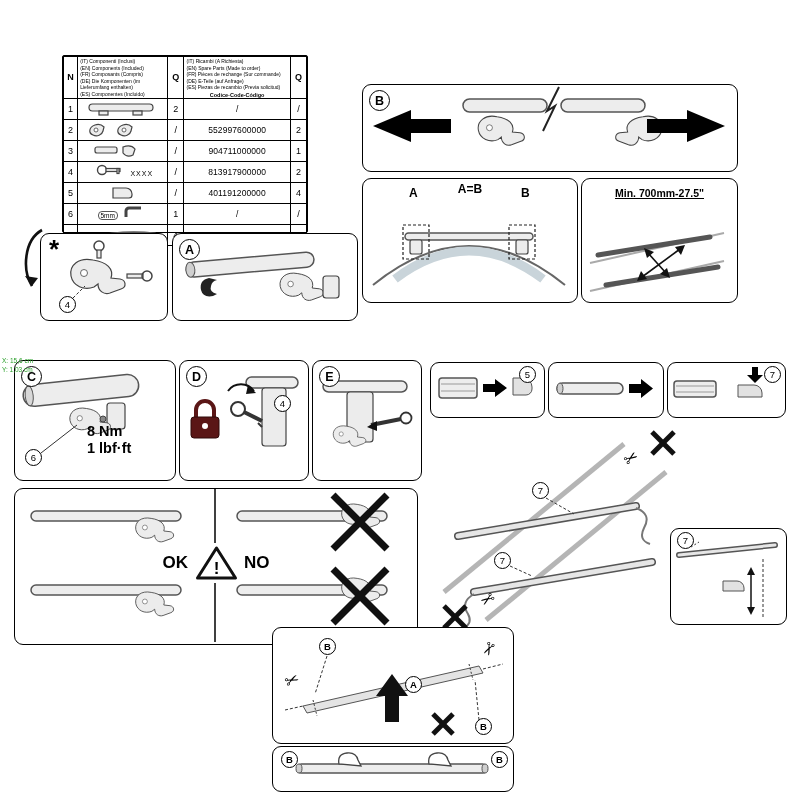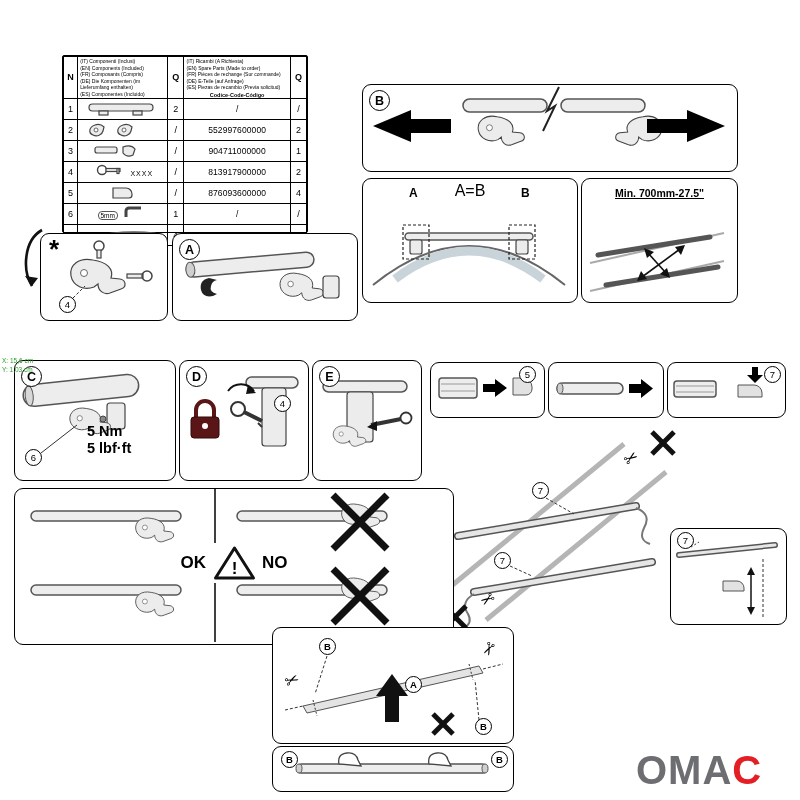--- a/index.html
+++ b/index.html
@@ -25,21 +25,21 @@
   .code-lbl{font-size:5.5px;font-weight:bold;text-align:center;margin-top:1px;}
   .ncol{font-size:9px;}
   .qval{font-size:9px;}
   .codeval{font-size:8.5px;letter-spacing:.1px;}
   .row-icon{margin:0 auto;}
   .pill{display:inline-block;border:1px solid #555;border-radius:4px;font-size:6.5px;padding:0 2px;vertical-align:middle;}
   .xxxx{font-size:7px;vertical-align:middle;letter-spacing:1px;}
   
   #min-text{position:absolute;top:8px;left:0;width:100%;text-align:center;font-weight:bold;font-size:10.5px;text-decoration:underline;}
   #torque{position:absolute;left:72px;top:62px;font-weight:bold;font-size:14.5px;line-height:1.15;}
-  #ab-eq{position:absolute;left:50%;transform:translateX(-50%);top:3px;font-weight:normal;font-size:16px;}
+  #ab-eq{position:absolute;left:50%;transform:translateX(-50%);top:3px;font-weight:bold;font-size:12px;}
   .ab-lab{position:absolute;top:7px;font-weight:bold;font-size:12px;}
   #okno-center{position:absolute;left:50%;top:54px;transform:translateX(-50%);display:flex;align-items:center;gap:7px;background:#fff;padding:2px 6px;z-index:5;}
   .okno-word{font-weight:bold;font-size:17px;}
   #star-sym{position:absolute;left:8px;top:0px;font-weight:bold;font-size:26px;z-index:4;}
   #annotation{position:absolute;left:2px;top:357px;font-size:6.5px;line-height:1.35;color:#2ca02c;z-index:6;}
   #logo{position:absolute;left:636px;top:748px;font-weight:bold;font-size:40px;letter-spacing:1px;z-index:5;}
   #logo .g{color:#6d6e71;}
   #logo .r{color:#e31e24;}
   .cb{width:15px;height:15px;border:1.2px solid #000;border-radius:50%;display:flex;align-items:center;justify-content:center;
       font-size:9.5px;font-weight:bold;background:#fff;position:absolute;z-index:4;}
@@ -141,21 +141,21 @@
       </tr>
 
       <tr>
         <td class="ncol">5</td>
         <td>
           <svg class="row-icon" width="80" height="16">
             <path class="met" d="M30 3 h13 a6 6 0 0 1 6 6 v1 a3 3 0 0 1 -3 3 h-16 z"></path>
           </svg>
         </td>
         <td class="qval">/</td>
-        <td class="codeval">876093600000</td>
+        <td class="codeval">401191200000</td>
         <td class="qval">4</td>
       </tr>
 
       <tr>
         <td class="ncol">6</td>
         <td>
           <span class="pill">5mm</span><svg class="row-icon" width="30" height="16" style="display:inline-block">
             <path d="M8 13 v-6 a3 3 0 0 1 3 -3 h12" fill="none" stroke="#444" stroke-width="3"></path>
           </svg>
         </td>
@@ -275,22 +275,22 @@
       </g>
       <rect x="92" y="42" width="18" height="26" rx="3" class="met"></rect>
       <g transform="translate(52,46) scale(0.75)">
         <path class="met" d="M26 2 C12 -1 2 7 4 18 C6 28 17 33 27 29 L31 26 C31 33 37 37 43 35 L54 31 C60 29 59 22 53 21 L44 20 C47 11 40 4 26 2 Z"></path>
         <circle class="hole" cx="17" cy="15" r="3.5"></circle>
       </g>
       <circle cx="88" cy="58" r="3" fill="#888" stroke="#444"></circle>
       <line x1="26" y1="92" x2="62" y2="64" stroke="#333" stroke-width="1"></line>
     </svg>
     <div id="torque">
-      <div>5 Nm</div>
-      <div>5 lbf·ft</div>
+      <div>8 Nm</div>
+      <div>1 lbf·ft</div>
     </div>
     <span class="callout" style="left:10px;top:88px;">6</span>
   </div>
 
   <div class="panel" style="left:179px;top:360px;width:130px;height:121px;">
     <span class="pl">D</span>
     <svg width="126" height="117" viewBox="0 0 126 117">
       <rect x="66" y="16" width="52" height="11" rx="5.5" class="bar"></rect>
       <rect x="82" y="27" width="24" height="58" rx="3" class="met"></rect>
       <g>
@@ -376,21 +376,21 @@
       </g>
       <line x1="118" y1="74" x2="146" y2="90" stroke="#333" stroke-width="1" stroke-dasharray="3 2"></line>
       <line x1="82" y1="142" x2="104" y2="152" stroke="#333" stroke-width="1" stroke-dasharray="3 2"></line>
     </svg>
     <span class="callout" style="left:104px;top:58px;">7</span>
     <span class="callout" style="left:66px;top:128px;">7</span>
     <span class="scissors" style="left:196px;top:26px;transform:rotate(-35deg);">✂</span>
     <span class="scissors" style="left:52px;top:166px;transform:rotate(145deg);">✂</span>
   </div>
 
-  <div class="panel" style="left:14px;top:488px;width:440px;height:157px;">
+  <div class="panel" style="left:14px;top:488px;width:404px;height:157px;">
     <svg width="400" height="153" viewBox="0 0 400 153">
       <line x1="200" y1="0" x2="200" y2="153" stroke="#000" stroke-width="1.5"></line>
       <rect x="16" y="22" width="150" height="10" rx="5" class="bar"></rect>
       <g transform="translate(118,28) scale(0.7)">
         <path class="met" d="M26 2 C12 -1 2 7 4 18 C6 28 17 33 27 29 L31 26 C31 33 37 37 43 35 L54 31 C60 29 59 22 53 21 L44 20 C47 11 40 4 26 2 Z"></path>
         <circle class="hole" cx="17" cy="15" r="3.5"></circle>
       </g>
       <rect x="16" y="96" width="150" height="10" rx="5" class="bar"></rect>
       <g transform="translate(118,102) scale(0.7)">
         <path class="met" d="M26 2 C12 -1 2 7 4 18 C6 28 17 33 27 29 L31 26 C31 33 37 37 43 35 L54 31 C60 29 59 22 53 21 L44 20 C47 11 40 4 26 2 Z"></path>
@@ -471,17 +471,14 @@
     </svg>
     <span class="cb" style="left:8px;top:4px;">B</span>
     <span class="cb" style="left:218px;top:4px;">B</span>
   </div>
 
   <div id="annotation">
     <div>X: 15,6 cm</div>
     <div>Y: 1,03 cm</div>
   </div>
 
-  <div id="logo">
-    <span class="g">OMA</span><span class="r">C</span>
-  </div>
 
 </div>
 
 </body></html>

